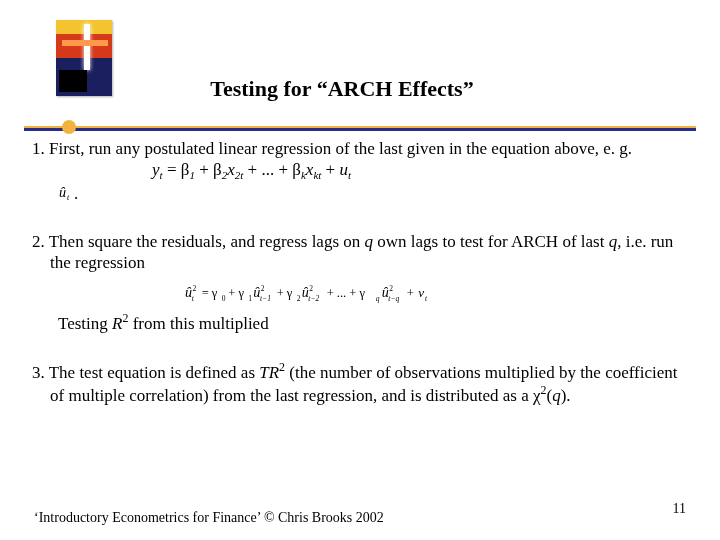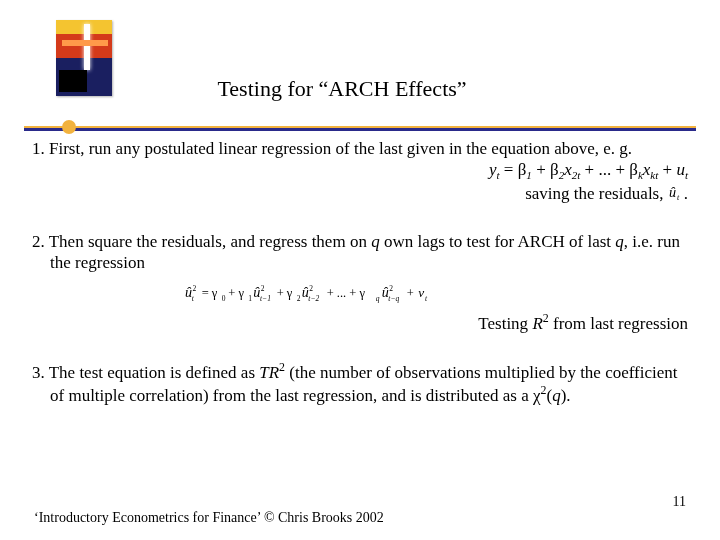--- a/index.html
+++ b/index.html
@@ -51,21 +51,21 @@
     padding: 1px;
     overflow: hidden;
   }
   .title {
     position: absolute;
     top: 76px;
     left: 0;
     width: 684px;
     text-align: center;
     font-size: 22px;
-    font-weight: normal;
+    font-weight: bold;
   }
   .underline {
     position: absolute;
     top: 126px;
     left: 24px;
     width: 672px;
     height: 5px;
     background: linear-gradient(to bottom, #f2b23e 0%, #f2b23e 35%, #2a2a8a 35%, #2a2a8a 100%);
   }
   .dot {
@@ -84,38 +84,37 @@
     right: 32px;
     font-size: 17px;
     line-height: 1.25;
   }
   .item {
     margin-bottom: 26px;
   }
   .indent {
     padding-left: 26px;
     display: block;
-    text-align: right;
   }
   .hang {
     text-indent: -18px;
     padding-left: 18px;
   }
   .footer {
     position: absolute;
     bottom: 14px;
     left: 34px;
     right: 34px;
     font-size: 14px;
     color: #000;
   }
   .page-num {
     position: absolute;
     right: 0;
-    bottom: 16px;
+    bottom: 9px;
     text-align: right;
   }
   .ital { font-style: italic; }
   sub { font-size: 0.65em; vertical-align: sub; font-style: italic; }
   sup { font-size: 0.7em; vertical-align: super; }
   .eq-img {
     display: block;
     margin: 2px 0 2px 100px;
     height: 20px;
   }
@@ -141,30 +140,30 @@
 <div class="content">
 
   <div class="item hang">
     <span>1.</span>
     <span>First, run any postulated linear regression of the last given in the equation above,  e. g.</span>
     
     <span class="indent" style="padding-left:120px;">
       <span class="ital">y<sub>t</sub></span> = β<sub>1</sub> + β<sub>2</sub><span class="ital">x</span><sub>2<span class="ital">t</span></sub> + ... + β<sub><span class="ital">k</span></sub><span class="ital">x<sub>kt</sub></span> + <span class="ital">u<sub>t</sub></span>
     </span>
     <span class="indent">
-      <span>saving the residuals, </span><svg class="uhat-inline" width="16" height="18" viewBox="0 0 16 18">
+      <svg class="uhat-inline" width="16" height="18" viewBox="0 0 16 18">
           <text x="0" y="14" font-family="Times New Roman" font-style="italic" font-size="16">û</text>
           <text x="9" y="17" font-family="Times New Roman" font-style="italic" font-size="9">t</text>
         </svg><span>.</span>
     </span>
   </div>
 
   <div class="item hang">
     <span>2.</span>
-    <span>Then square the residuals, and regress them on </span><span class="ital">q</span><span> own lags to test for ARCH of last </span><span class="ital">q</span><span>, i.e. run the regression</span>
+    <span>Then square the residuals, and regress lags on </span><span class="ital">q</span><span> own lags to test for ARCH of last </span><span class="ital">q</span><span>, i.e. run the regression</span>
     
     <span style="display:block; height:8px;"></span>
     <svg class="eq-img svg-eq" width="420" height="24" viewBox="0 0 420 24">
       <text x="0" y="17" font-style="italic" font-size="17">û</text>
         <text x="9" y="9" font-size="9">2</text>
         <text x="8" y="22" font-style="italic" font-size="9">t</text>
       <text x="20" y="17" font-size="15">= γ</text>
         <text x="44" y="21" font-size="9">0</text>
       <text x="52" y="17" font-size="15">+ γ</text>
         <text x="76" y="21" font-size="9">1</text>
@@ -180,21 +179,21 @@
         <text x="229" y="21" font-style="italic" font-size="9">q</text>
       <text x="236" y="17" font-style="italic" font-size="17">û</text>
         <text x="245" y="9" font-size="9">2</text>
         <text x="244" y="22" font-style="italic" font-size="9">t−q</text>
       <text x="266" y="17" font-size="15">+ </text>
         <text x="280" y="17" font-style="italic" font-size="16">v</text>
         <text x="288" y="21" font-style="italic" font-size="9">t</text>
     </svg>
     <span style="display:block; height:6px;"></span>
     <span class="indent">
-      <span>Testing </span><span class="ital">R</span><sup>2</sup><span> from last regression</span>
+      <span>Testing </span><span class="ital">R</span><sup>2</sup><span> from this multiplied</span>
     </span>
   </div>
 
   <div class="item hang">
     <span>3.</span>
     <span>The test equation is defined as </span><span class="ital">TR</span><sup>2</sup><span> (the number of observations multiplied by the coefficient of multiple correlation) from the last regression, and is distributed as a </span><span>χ</span><sup>2</sup><span>(</span><span class="ital">q</span><span>).</span>
   </div>
 
 </div>
 

